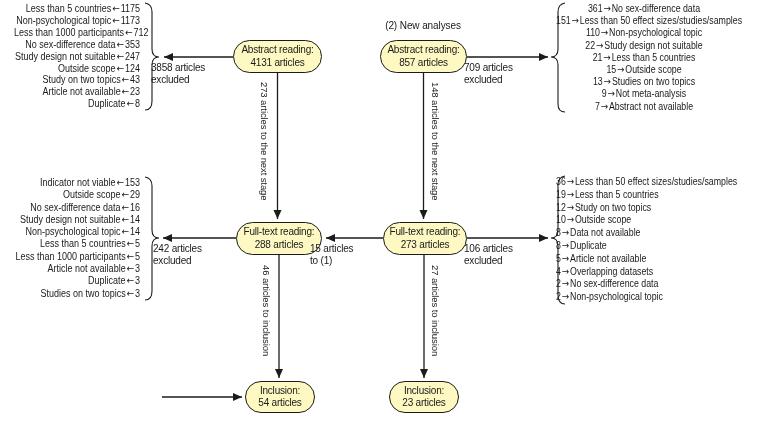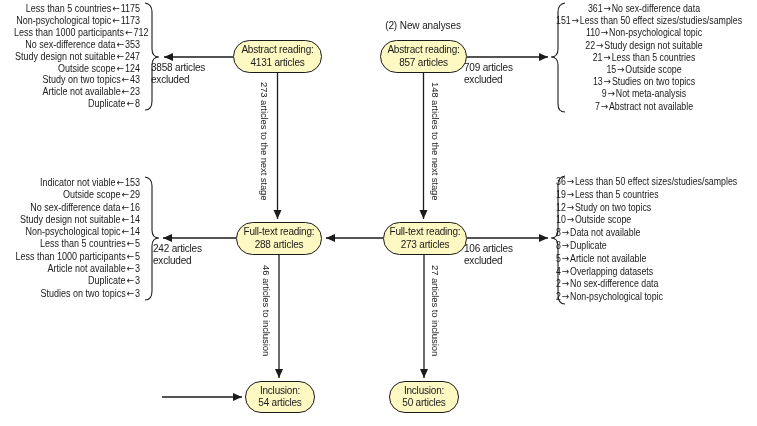--- a/index.html
+++ b/index.html
@@ -76,34 +76,38 @@
   <div class="stadium" style="left:383px;top:222px;width:84px;height:33px;">
     <div>Full-text reading:</div>
     <div>273 articles</div>
   </div>
   <div class="stadium" style="left:245px;top:381px;width:70px;height:32px;border-radius:16px;">
     <div>Inclusion:</div>
     <div>54 articles</div>
   </div>
   <div class="stadium" style="left:389px;top:381px;width:70px;height:32px;border-radius:16px;">
     <div>Inclusion:</div>
-    <div>50 articles</div>
+    <div>23 articles</div>
   </div>
 
   <div class="elabel" style="left:151px;top:62px;width:82px;">
     <div>3858 articles</div>
     <div>excluded</div>
   </div>
   <div class="elabel" style="left:464px;top:62px;width:82px;">
     <div>709 articles</div>
     <div>excluded</div>
   </div>
   <div class="elabel" style="left:153px;top:243px;width:82px;">
     <div>242 articles</div>
     <div>excluded</div>
+  </div>
+  <div class="elabel" style="left:310px;top:243px;width:82px;">
+    <div>15 articles</div>
+    <div>to (1)</div>
   </div>
   <div class="elabel" style="left:464px;top:243px;width:82px;">
     <div>106 articles</div>
     <div>excluded</div>
   </div>
 
   <div class="vlabel" style="left:258px;top:82px;height:136px;">273 articles to the next stage</div>
   <div class="vlabel" style="left:429px;top:82px;height:136px;">148 articles to the next stage</div>
   <div class="vlabel" style="left:260px;top:265px;height:110px;">46 articles to inclusion</div>
   <div class="vlabel" style="left:429px;top:265px;height:110px;">27 articles to inclusion</div>

